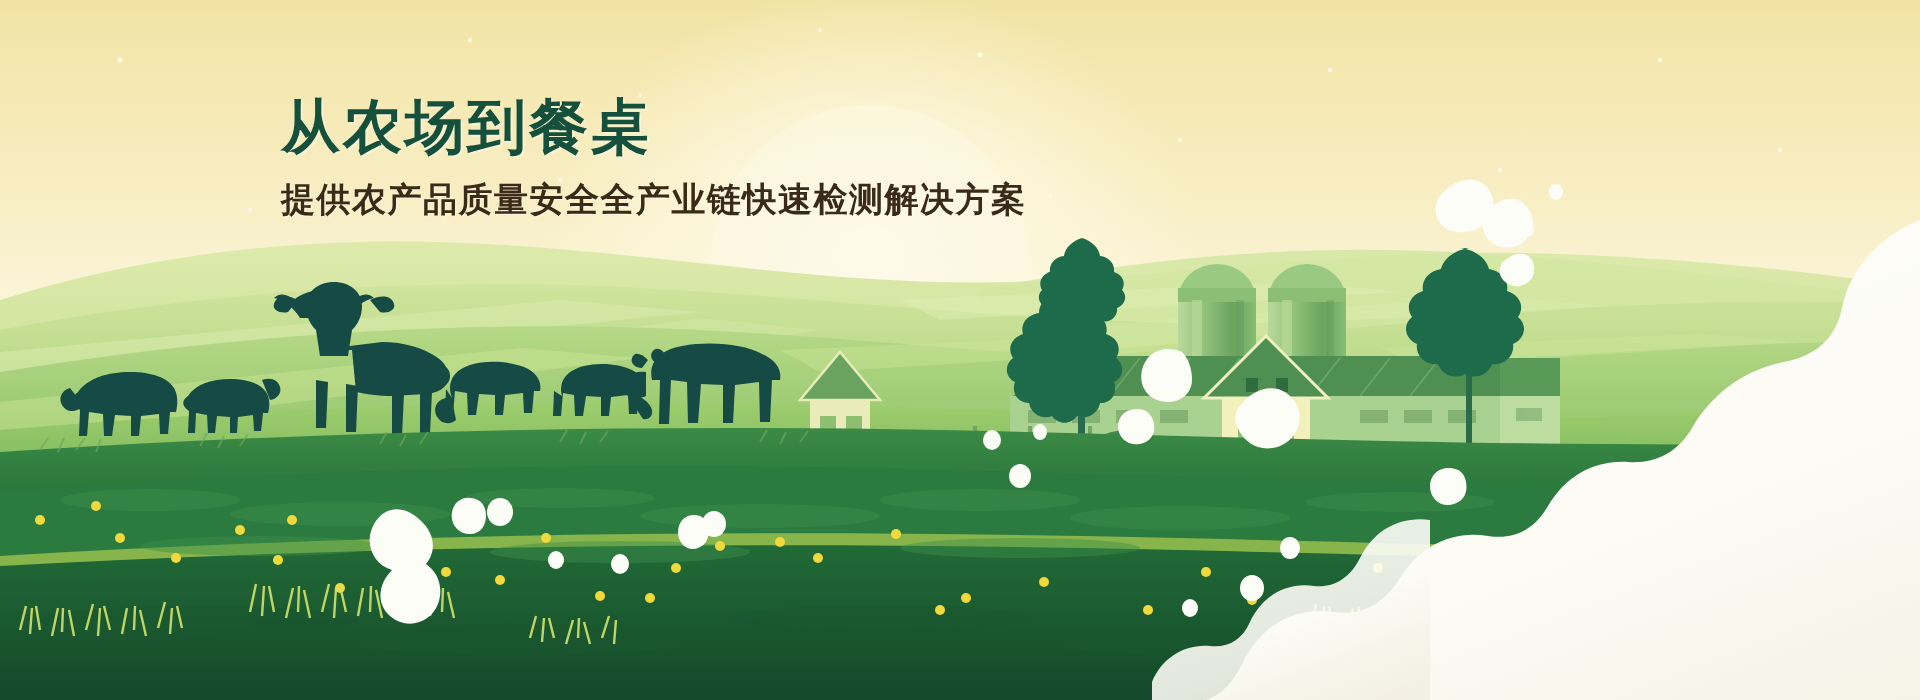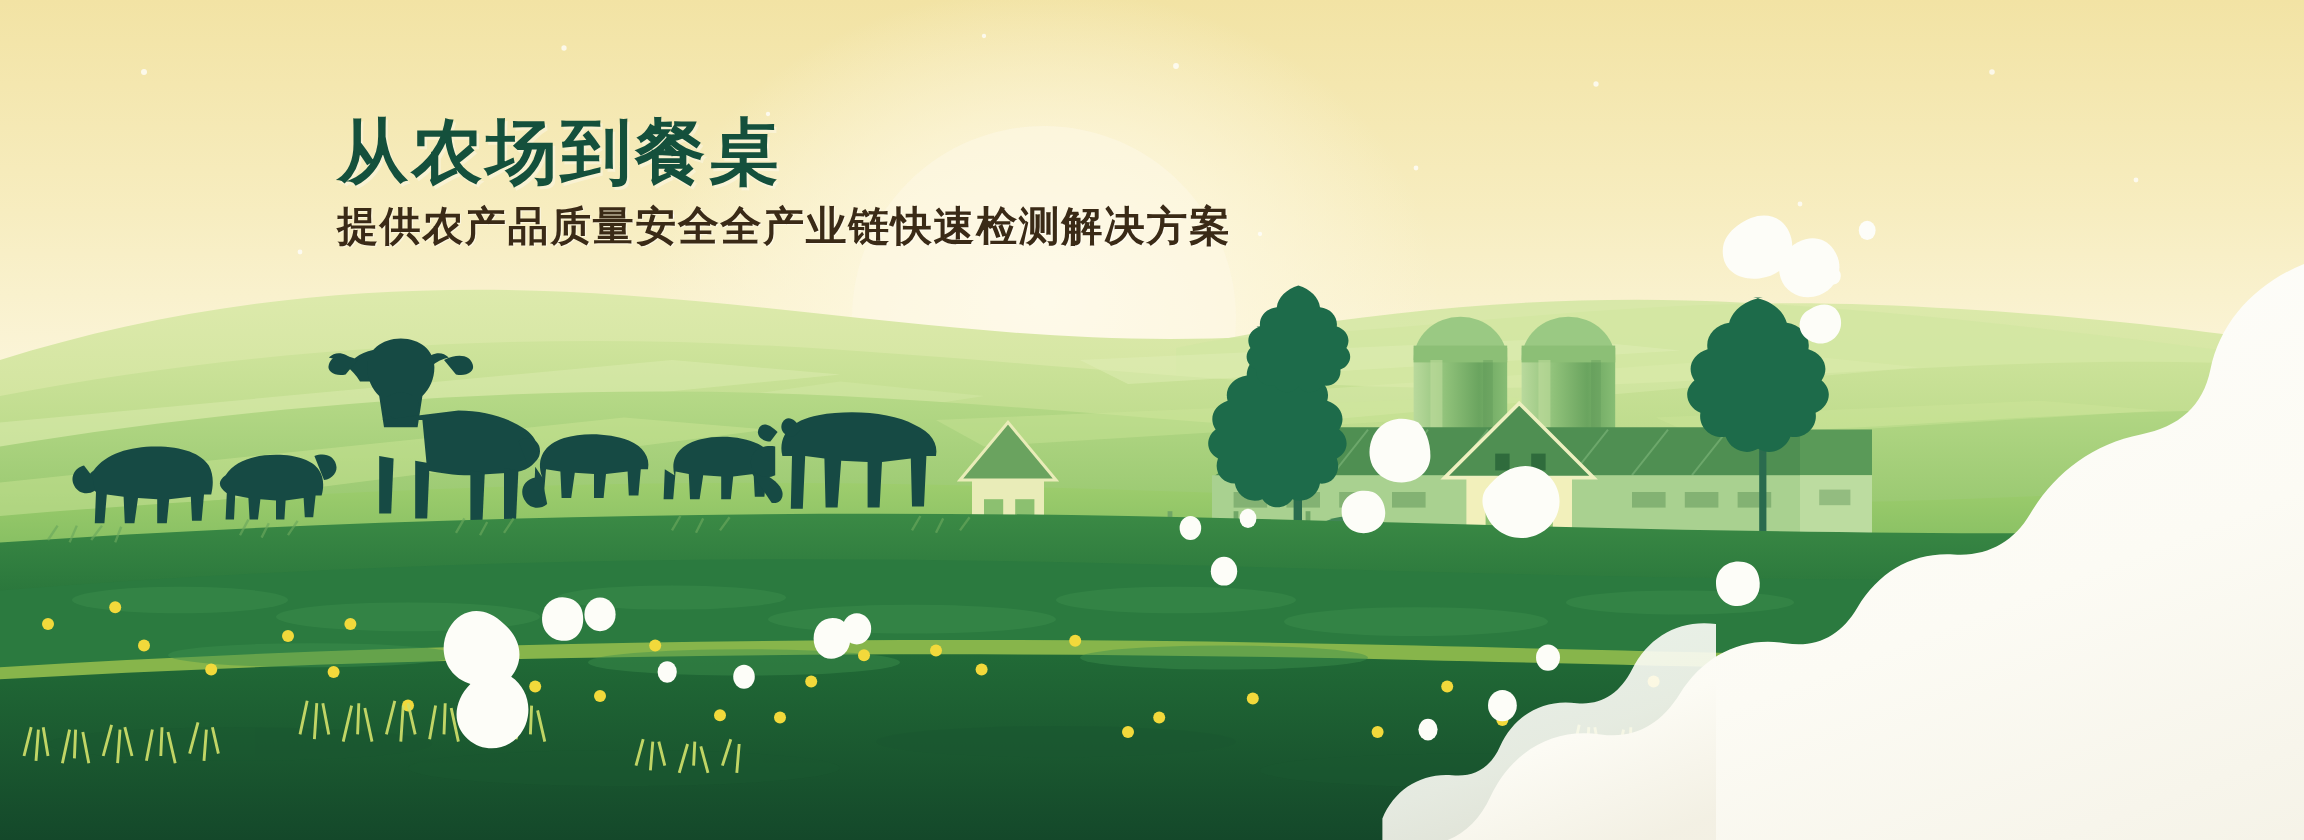--- a/index.html
+++ b/index.html
@@ -23,21 +23,21 @@
   #headline {
     font-size:59px;
     font-weight:bold;
     letter-spacing:3px;
     line-height:1.06;
     color:#14503c;
     text-shadow:2px 2px 0 rgba(255,255,255,0.35);
     white-space:nowrap;
   }
   #subheadline {
-    margin-top:10px;
+    margin-top:20px;
     font-size:34px;
     font-weight:bold;
     letter-spacing:1.5px;
     line-height:1.2;
     color:#3a2a16;
     text-shadow:1px 1px 0 rgba(255,255,255,0.45);
     white-space:nowrap;
   }
 </style>
 </head>

